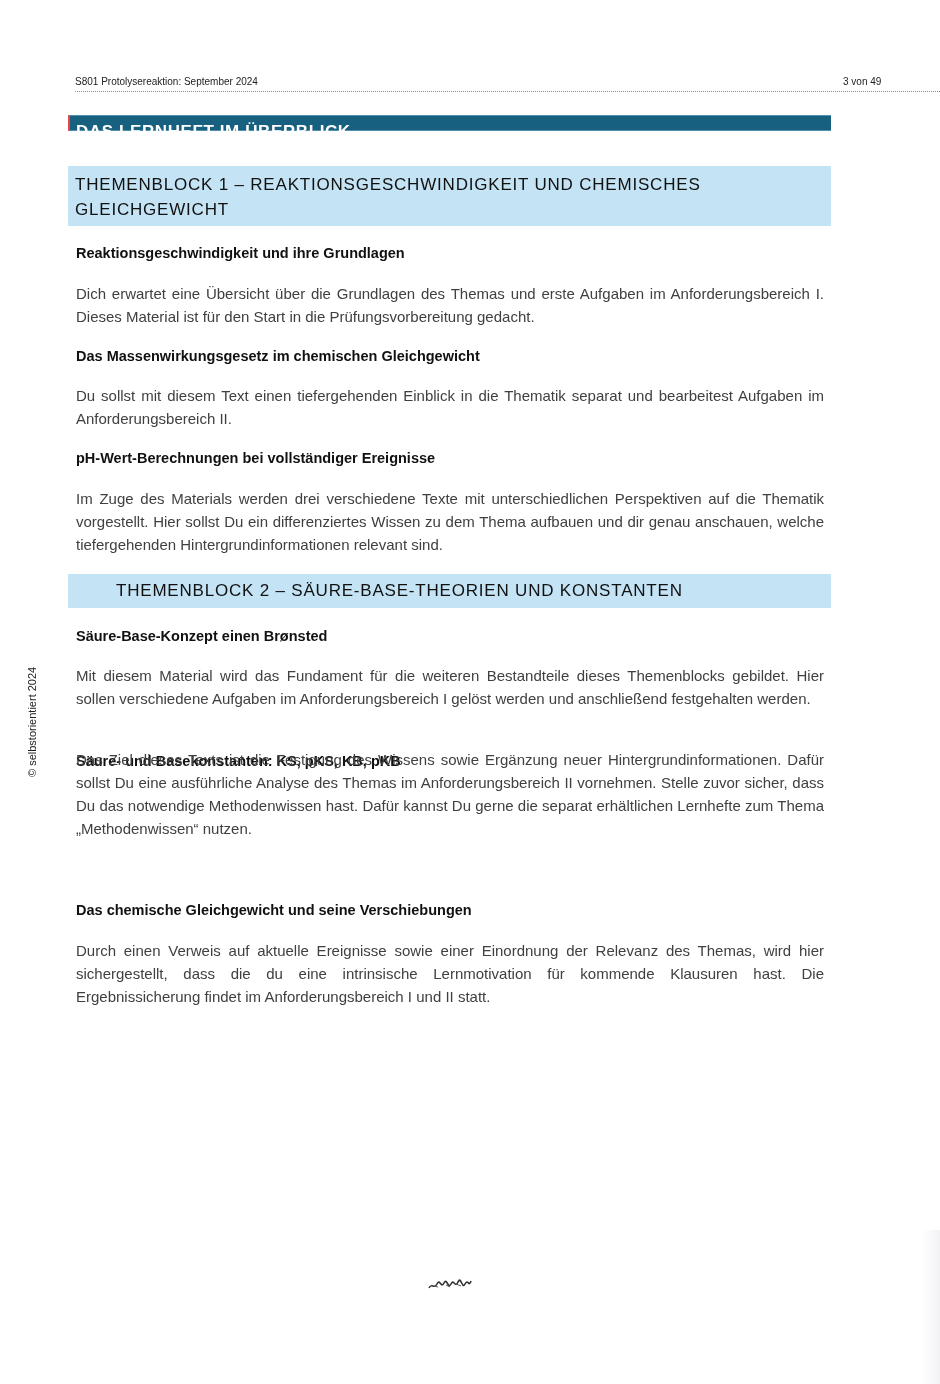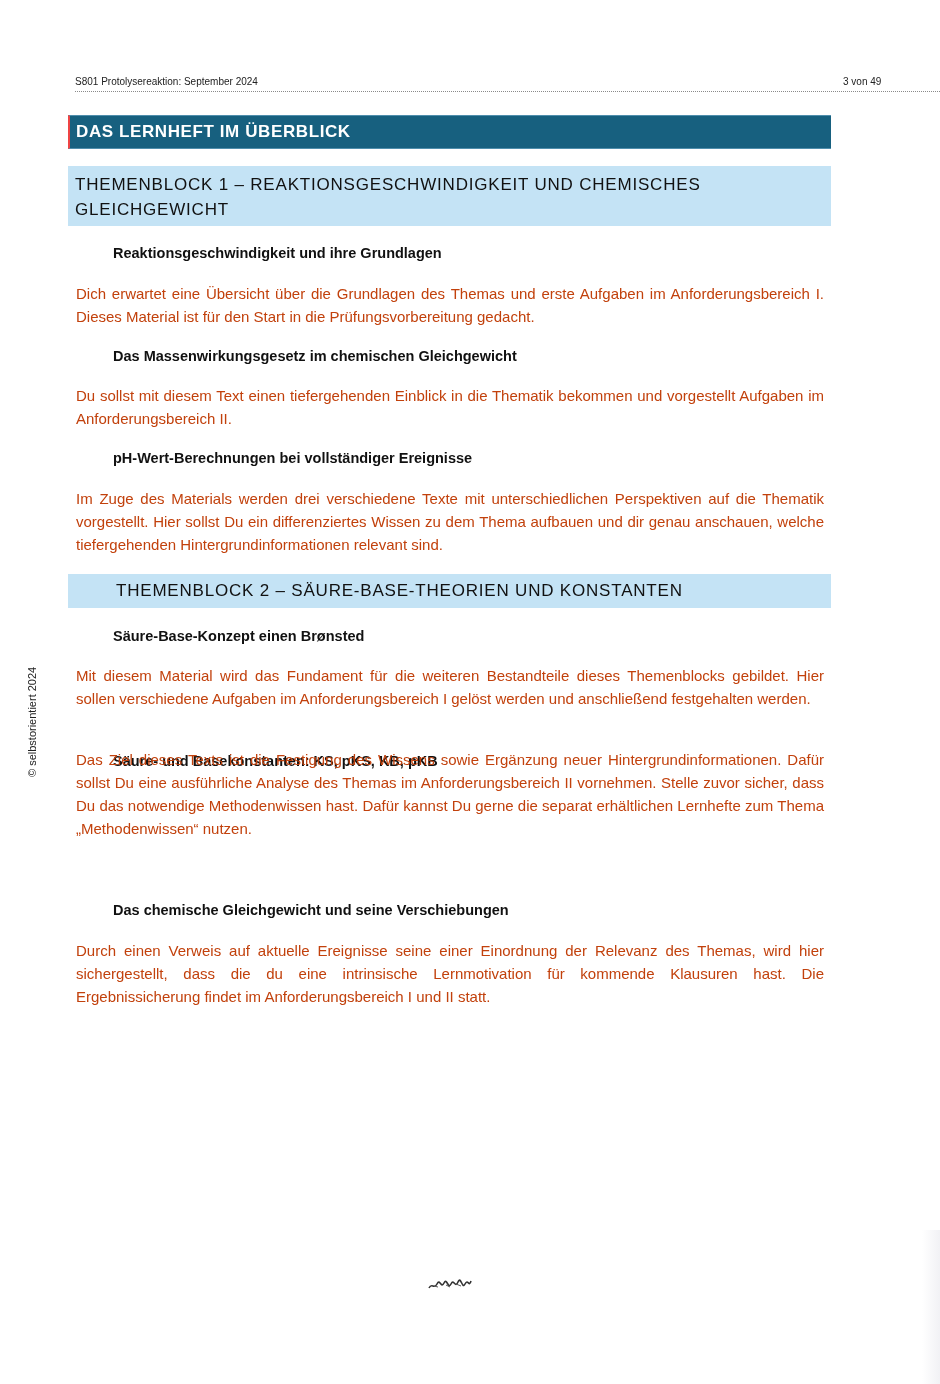--- a/index.html
+++ b/index.html
@@ -8,43 +8,43 @@
       overflow: hidden; font-family: "Liberation Sans", sans-serif; color: #111;
     }
     .running-header {
       position: absolute; left: 75px; top: 76px; width: 865px; height: 15px;
       border-bottom: 1px dotted #8a8a8a;
       font-family: "Liberation Sans", sans-serif; font-size: 10px; color: #222;
     }
     .running-header .left { position: absolute; left: 0; top: 0; }
     .running-header .right { position: absolute; left: 768px; top: 0; text-align: right; }
     .main-banner {
-      position: absolute; left: 68px; top: 115px; width: 763px; height: 34px;
+      position: absolute; left: 68px; top: 115px; width: 763px; height: 16px;
       background: #17607f; box-sizing: border-box;
       border-top: 1px solid #4f8eac; border-bottom: 1px solid #4f8eac;
       border-left: 2px solid #ef4444;
     }
     .main-banner .title {
       position: absolute; left: 6px; top: 6px; color: #fff;
       font-weight: bold; font-size: 17px; letter-spacing: 0.6px;
     }
     .block-header {
       position: absolute; left: 68px; width: 763px; background: #c4e3f5;
       box-sizing: border-box; padding: 6px 7px; font-size: 17px;
       letter-spacing: 0.8px; line-height: 25px; color: #111;
     }
     .block1 { top: 166px; height: 60px; }
     .block2 { top: 574px; height: 34px; padding-top: 4px; padding-left: 48px; }
     .sub {
       position: absolute; left: 76px; width: 748px; font-weight: bold;
-      font-size: 14.5px; color: #111; margin-left: 37px;
+      font-size: 14.5px; color: #111;
     }
     .para {
       position: absolute; left: 76px; width: 748px; font-size: 15px;
-      line-height: 23px; text-align: justify; color: #c2410c;
+      line-height: 23px; text-align: justify; color: #404040;
     }
     .side-copyright {
       position: absolute; left: 26px; top: 777px; transform-origin: 0 0;
       transform: rotate(-90deg); font-size: 11px; white-space: nowrap; color: #222;
     }
     .footer-sig {
       position: absolute; left: 428px; top: 1278px; width: 44px; height: 14px;
     }
     .edge-shadow {
       position: absolute; right: 0; top: 1230px; width: 18px; height: 154px;
@@ -62,35 +62,35 @@
 <div class="main-banner">
   <span class="title">DAS LERNHEFT IM ÜBERBLICK</span>
 </div>
 
 <div class="block-header block1">THEMENBLOCK 1 – REAKTIONSGESCHWINDIGKEIT UND CHEMISCHES GLEICHGEWICHT</div>
 
 <div class="sub" style="top:245px">Reaktionsgeschwindigkeit und ihre Grundlagen</div>
 <div class="para" style="top:282px">Dich erwartet eine Übersicht über die Grundlagen des Themas und erste Aufgaben im Anforderungsbereich I. Dieses Material ist für den Start in die Prüfungsvorbereitung gedacht.</div>
 
 <div class="sub" style="top:348px">Das Massenwirkungsgesetz im chemischen Gleichgewicht</div>
-<div class="para" style="top:384px">Du sollst mit diesem Text einen tiefergehenden Einblick in die Thematik bekommen und vorgestellt Aufgaben im Anforderungsbereich II.</div>
+<div class="para" style="top:384px">Du sollst mit diesem Text einen tiefergehenden Einblick in die Thematik separat und bearbeitest Aufgaben im Anforderungsbereich II.</div>
 
 <div class="sub" style="top:450px">pH-Wert-Berechnungen bei vollständiger Ereignisse</div>
 <div class="para" style="top:487px">Im Zuge des Materials werden drei verschiedene Texte mit unterschiedlichen Perspektiven auf die Thematik vorgestellt. Hier sollst Du ein differenziertes Wissen zu dem Thema aufbauen und dir genau anschauen, welche tiefergehenden Hintergrundinformationen relevant sind.</div>
 
 <div class="block-header block2">THEMENBLOCK 2 – SÄURE-BASE-THEORIEN UND KONSTANTEN</div>
 
 <div class="sub" style="top:628px">Säure-Base-Konzept einen Brønsted</div>
 <div class="para" style="top:664px">Mit diesem Material wird das Fundament für die weiteren Bestandteile dieses Themenblocks gebildet. Hier sollen verschiedene Aufgaben im Anforderungsbereich I gelöst werden und anschließend festgehalten werden.</div>
 
 <div class="sub" style="top:753px">Säure- und Basekonstanten: KS, pKS, KB, pKB</div>
 <div class="para" style="top:748px">Das Ziel dieses Texts ist die Festigung des Wissens sowie Ergänzung neuer Hintergrundinformationen. Dafür sollst Du eine ausführliche Analyse des Themas im Anforderungsbereich II vornehmen. Stelle zuvor sicher, dass Du das notwendige Methodenwissen hast. Dafür kannst Du gerne die separat erhältlichen Lernhefte zum Thema „Methodenwissen“ nutzen.</div>
 
 <div class="sub" style="top:902px">Das chemische Gleichgewicht und seine Verschiebungen</div>
-<div class="para" style="top:939px">Durch einen Verweis auf aktuelle Ereignisse seine einer Einordnung der Relevanz des Themas, wird hier sichergestellt, dass die du eine intrinsische Lernmotivation für kommende Klausuren hast. Die Ergebnissicherung findet im Anforderungsbereich I und II statt.</div>
+<div class="para" style="top:939px">Durch einen Verweis auf aktuelle Ereignisse sowie einer Einordnung der Relevanz des Themas, wird hier sichergestellt, dass die du eine intrinsische Lernmotivation für kommende Klausuren hast. Die Ergebnissicherung findet im Anforderungsbereich I und II statt.</div>
 
 <div class="side-copyright">© selbstorientiert 2024</div>
 
 <div class="footer-sig">
   <svg width="44" height="14" viewBox="0 0 44 14">
     <path d="M1 10 C4 4, 6 12, 9 6 S13 11, 16 5 S20 12, 23 6 S27 11, 30 4 S34 12, 37 6 S41 10, 43 3" stroke="#333" stroke-width="1.6" fill="none"></path>
     <path d="M6 8 L10 9 M18 7 L22 9 M28 6 L33 8" stroke="#555" stroke-width="1" fill="none"></path>
   </svg>
 </div>
 

